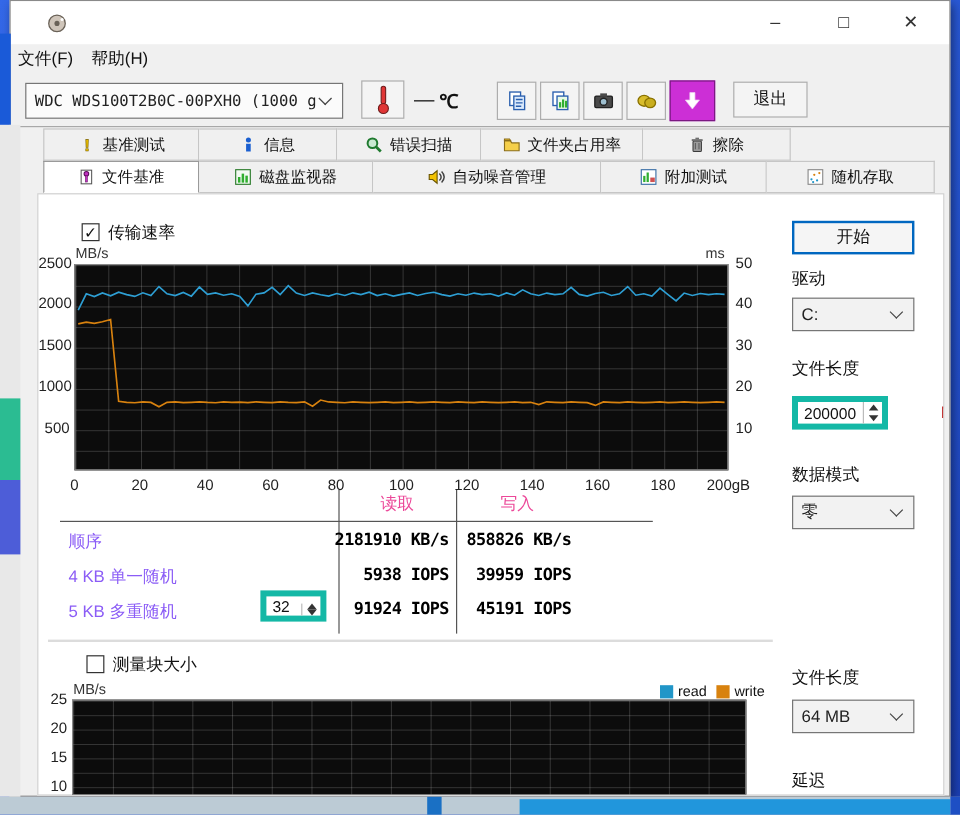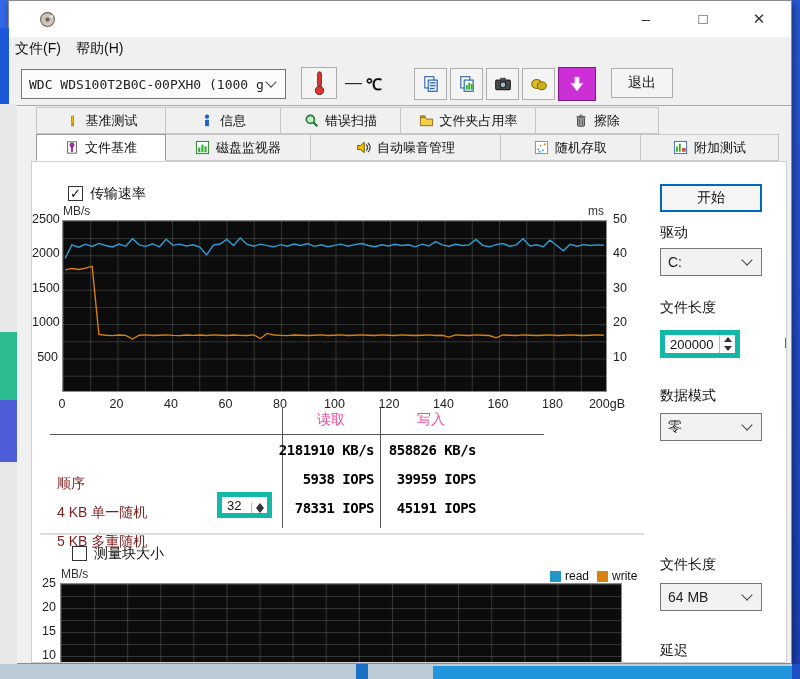--- a/index.html
+++ b/index.html
@@ -46,21 +46,21 @@
   .plot{position:absolute;background-color:#0c0c0c;border:1px solid #8a8a8a;box-sizing:border-box;
     background-image:linear-gradient(to right,rgba(255,255,255,.17) 1px,transparent 1px),
                      linear-gradient(to bottom,rgba(255,255,255,.17) 1px,transparent 1px);}
   #plot1{left:30px;top:58px;width:545px;height:172px;background-size:27.25px 17.2px;}
   #plot2{left:28px;top:421px;width:562px;height:81px;background-size:33.1px 12px;}
   .tick{position:absolute;font-size:12.5px;color:#222;white-space:nowrap;}
   
   .vline{position:absolute;width:1px;background:#555;}
   .hline{position:absolute;height:1px;background:#555;}
   .th{position:absolute;width:100px;text-align:center;font-size:14px;color:#ec4899;}
-  .rowlab{position:absolute;left:25px;font-size:14px;color:#7f1d1d;margin-top:32px;}
+  .rowlab{position:absolute;left:25px;font-size:14px;color:#8b5cf6;}
   .val{position:absolute;width:150px;text-align:right;font-size:14px;font-weight:700;
     font-family:"DejaVu Sans Mono",monospace;letter-spacing:-0.5px;color:#000;}
   .spin{position:absolute;box-sizing:border-box;background:#fff;border:5px solid #14b8a6;display:flex;}
   .spin .num{flex:1;font-size:13px;color:#111;display:flex;align-items:center;padding-left:5px;}
   .spin .arrows{width:15px;border-left:1px solid #bbb;display:flex;flex-direction:column;}
   .spin .arrows div{flex:1;display:flex;align-items:center;justify-content:center;}
   .tri-up{width:0;height:0;border-left:4px solid transparent;border-right:4px solid transparent;border-bottom:5px solid #333;}
   .tri-dn{width:0;height:0;border-left:4px solid transparent;border-right:4px solid transparent;border-top:5px solid #333;}
   .hsep{position:absolute;background:#dcdcdc;}
   .legend{position:absolute;top:407px;font-size:12px;color:#111;display:flex;align-items:center;gap:4px;}
@@ -216,39 +216,39 @@
         <span>磁盘监视器</span>
       </div>
       <div class="tab" style="width:190px;">
         <svg width="15" height="15" viewBox="0 0 16 16">
             <path d="M1.8 5.8h3l4-3.3v11l-4-3.3h-3z" fill="#f2c200" stroke="#6a5500"></path>
             <path d="M10.8 4.8q3.2 3.2 0 6.4" stroke="#444" stroke-width="1.3" fill="none"></path>
             <path d="M12.8 3.2q4.6 4.8 0 9.6" stroke="#444" stroke-width="1.3" fill="none"></path>
           </svg>
         <span>自动噪音管理</span>
       </div>
+      <div class="tab" style="width:138px;">
+        <svg width="15" height="15" viewBox="0 0 16 16">
+            <rect x="1.5" y="1.5" width="13" height="13" fill="#fff" stroke="#3a6ea5"></rect>
+            <rect x="3.2" y="7" width="2" height="5.5" fill="#2fae2f"></rect>
+            <rect x="6.2" y="4" width="2" height="8.5" fill="#2fae2f"></rect>
+            <rect x="9.5" y="8.5" width="4" height="4" fill="#d05050"></rect>
+          </svg>
+        <span>附加测试</span>
+      </div>
       <div class="tab" style="width:140px;">
         <svg width="15" height="15" viewBox="0 0 16 16">
             <rect x="1.5" y="1.5" width="13" height="13" fill="#fff" stroke="#8a8a8a"></rect>
             <circle cx="4.5" cy="10" r="1" fill="#2196c8"></circle>
             <circle cx="7" cy="6" r="1" fill="#d8820f"></circle>
             <circle cx="9.5" cy="11" r="1" fill="#2196c8"></circle>
             <circle cx="11.5" cy="4.5" r="1" fill="#d8820f"></circle>
             <circle cx="6" cy="12.5" r="1" fill="#2196c8"></circle>
           </svg>
         <span>随机存取</span>
-      </div>
-      <div class="tab" style="width:138px;">
-        <svg width="15" height="15" viewBox="0 0 16 16">
-            <rect x="1.5" y="1.5" width="13" height="13" fill="#fff" stroke="#3a6ea5"></rect>
-            <rect x="3.2" y="7" width="2" height="5.5" fill="#2fae2f"></rect>
-            <rect x="6.2" y="4" width="2" height="8.5" fill="#2fae2f"></rect>
-            <rect x="9.5" y="8.5" width="4" height="4" fill="#d05050"></rect>
-          </svg>
-        <span>附加测试</span>
       </div>
     </div>
 
     <div class="content" id="content">
 
       <div class="cb" style="left:36px;top:24px;">
         <span>✓</span>
       </div>
       <span class="cblabel" style="left:58px;top:23px;">传输速率</span>
 
@@ -280,21 +280,21 @@
         <span class="num">32</span>
         <span class="arrows">
             <div>
               <span class="tri-up"></span>
             </div>
             <div>
               <span class="tri-dn"></span>
             </div>
           </span>
       </div>
-      <span class="val" style="left:192px;top:338px;">78331 IOPS</span>
+      <span class="val" style="left:192px;top:338px;">91924 IOPS</span>
       <span class="val" style="left:294px;top:338px;">45191 IOPS</span>
 
       <div class="hsep" style="left:8px;top:371px;width:604px;height:2px;"></div>
 
       <div class="cb" style="left:40px;top:384px;"></div>
       <span class="cblabel" style="left:62px;top:383px;">测量块大小</span>
       <span class="axis-title" style="left:29px;top:405px;">MB/s</span>
 
       <div class="legend" style="left:518px;">
         <span class="sw" style="background: rgb(33, 150, 200);"></span>

